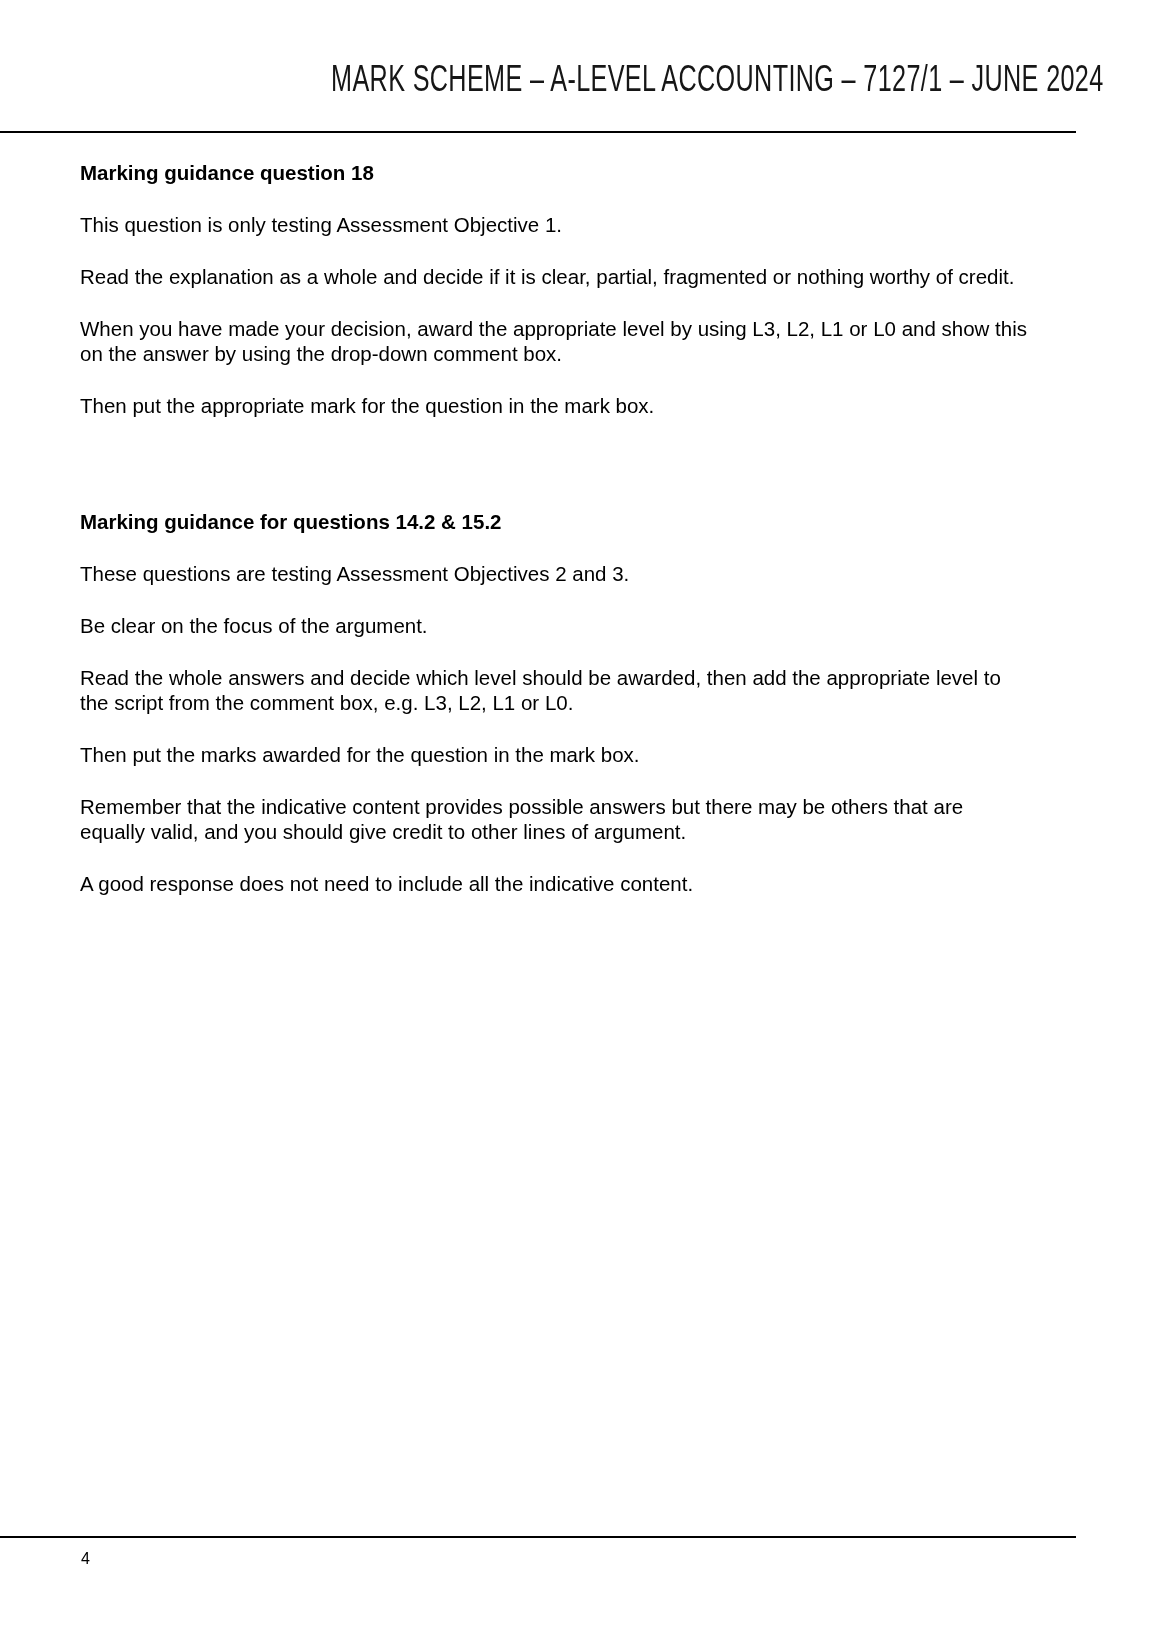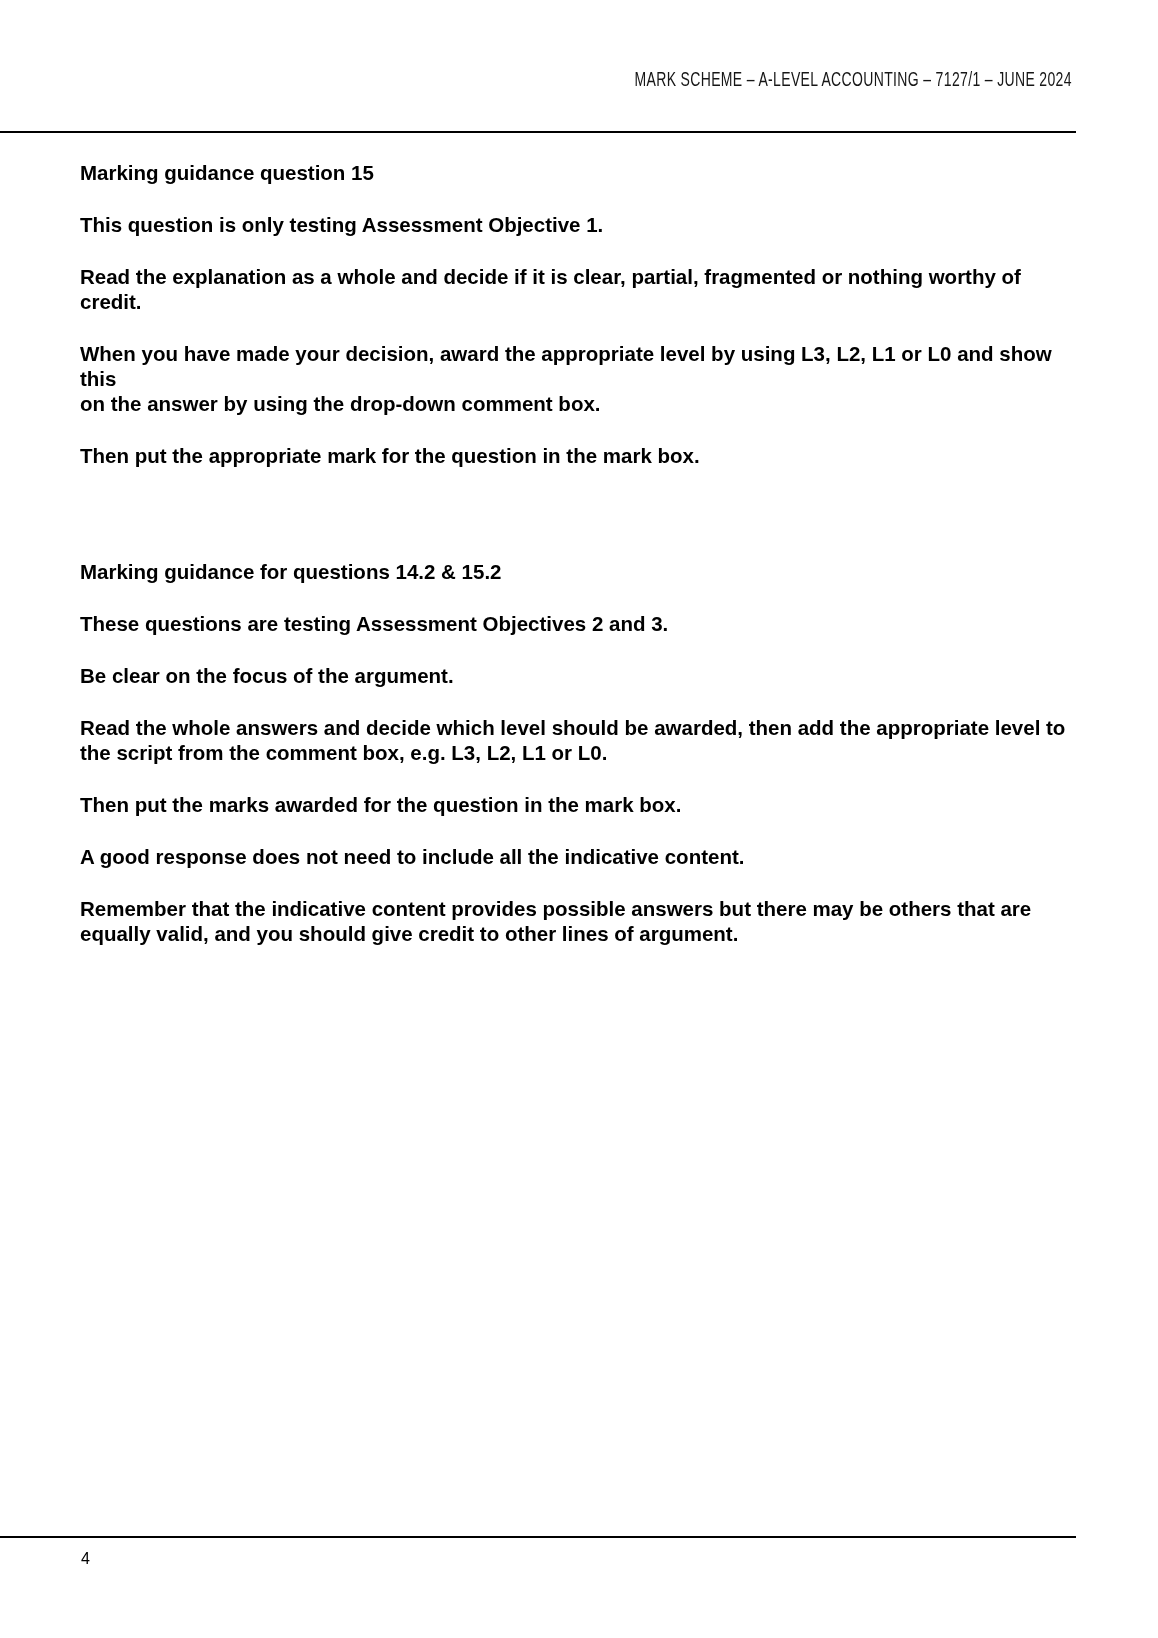--- a/index.html
+++ b/index.html
@@ -14,23 +14,23 @@
     background: #ffffff;
     color: #000000;
     font-family: "Liberation Sans", sans-serif;
     overflow: hidden;
   }
   
   .header {
     position: absolute;
     top: 61px;
     left: 0;
-    right: 86px;
+    right: 94px;
     text-align: right;
-    font-size: 20px;
+    font-size: 36px;
     line-height: 36px;
     white-space: nowrap;
   }
   .header-title {
     display: inline-block;
     transform: scaleX(0.70);
     transform-origin: 100% 50%;
     font-weight: 400;
     color: #161616;
     letter-spacing: 0.5px;
@@ -56,21 +56,20 @@
   }
   .content h2 {
     font-size: 20.5px;
     line-height: 25px;
     font-weight: 700;
     margin: 0 0 27px 0;
   }
   .content p {
     margin: 0 0 27px 0;
     white-space: pre-line;
-    font-weight: bold;
   }
   .section--second {
     margin-top: 91px;
   }
   
   .page-number {
     position: absolute;
     left: 81px;
     top: 1549px;
     font-size: 16px;
@@ -84,38 +83,38 @@
 
   <div class="header">
     <span class="header-title">MARK SCHEME – A-LEVEL ACCOUNTING – 7127/1 – JUNE 2024</span>
   </div>
 
   <div class="rule rule-top"></div>
 
   <div class="content">
 
     <div class="section">
-      <h2>Marking guidance question 15</h2>
+      <h2>Marking guidance question 18</h2>
       <p>This question is only testing Assessment Objective 1.</p>
       <p>Read the explanation as a whole and decide if it is clear, partial, fragmented or nothing worthy of credit.</p>
       <p>When you have made your decision, award the appropriate level by using L3, L2, L1 or L0 and show this
 on the answer by using the drop-down comment box.</p>
       <p>Then put the appropriate mark for the question in the mark box.</p>
     </div>
 
     <div class="section section--second">
       <h2>Marking guidance for questions 14.2 &amp; 15.2</h2>
       <p>These questions are testing Assessment Objectives 2 and 3.</p>
       <p>Be clear on the focus of the argument.</p>
       <p>Read the whole answers and decide which level should be awarded, then add the appropriate level to
 the script from the comment box, e.g. L3, L2, L1 or L0.</p>
       <p>Then put the marks awarded for the question in the mark box.</p>
-      <p>A good response does not need to include all the indicative content.</p>
       <p>Remember that the indicative content provides possible answers but there may be others that are
 equally valid, and you should give credit to other lines of argument.</p>
+      <p>A good response does not need to include all the indicative content.</p>
     </div>
 
   </div>
 
   <div class="rule rule-bottom"></div>
 
   <div class="page-number">4</div>
 
 </div>
 

